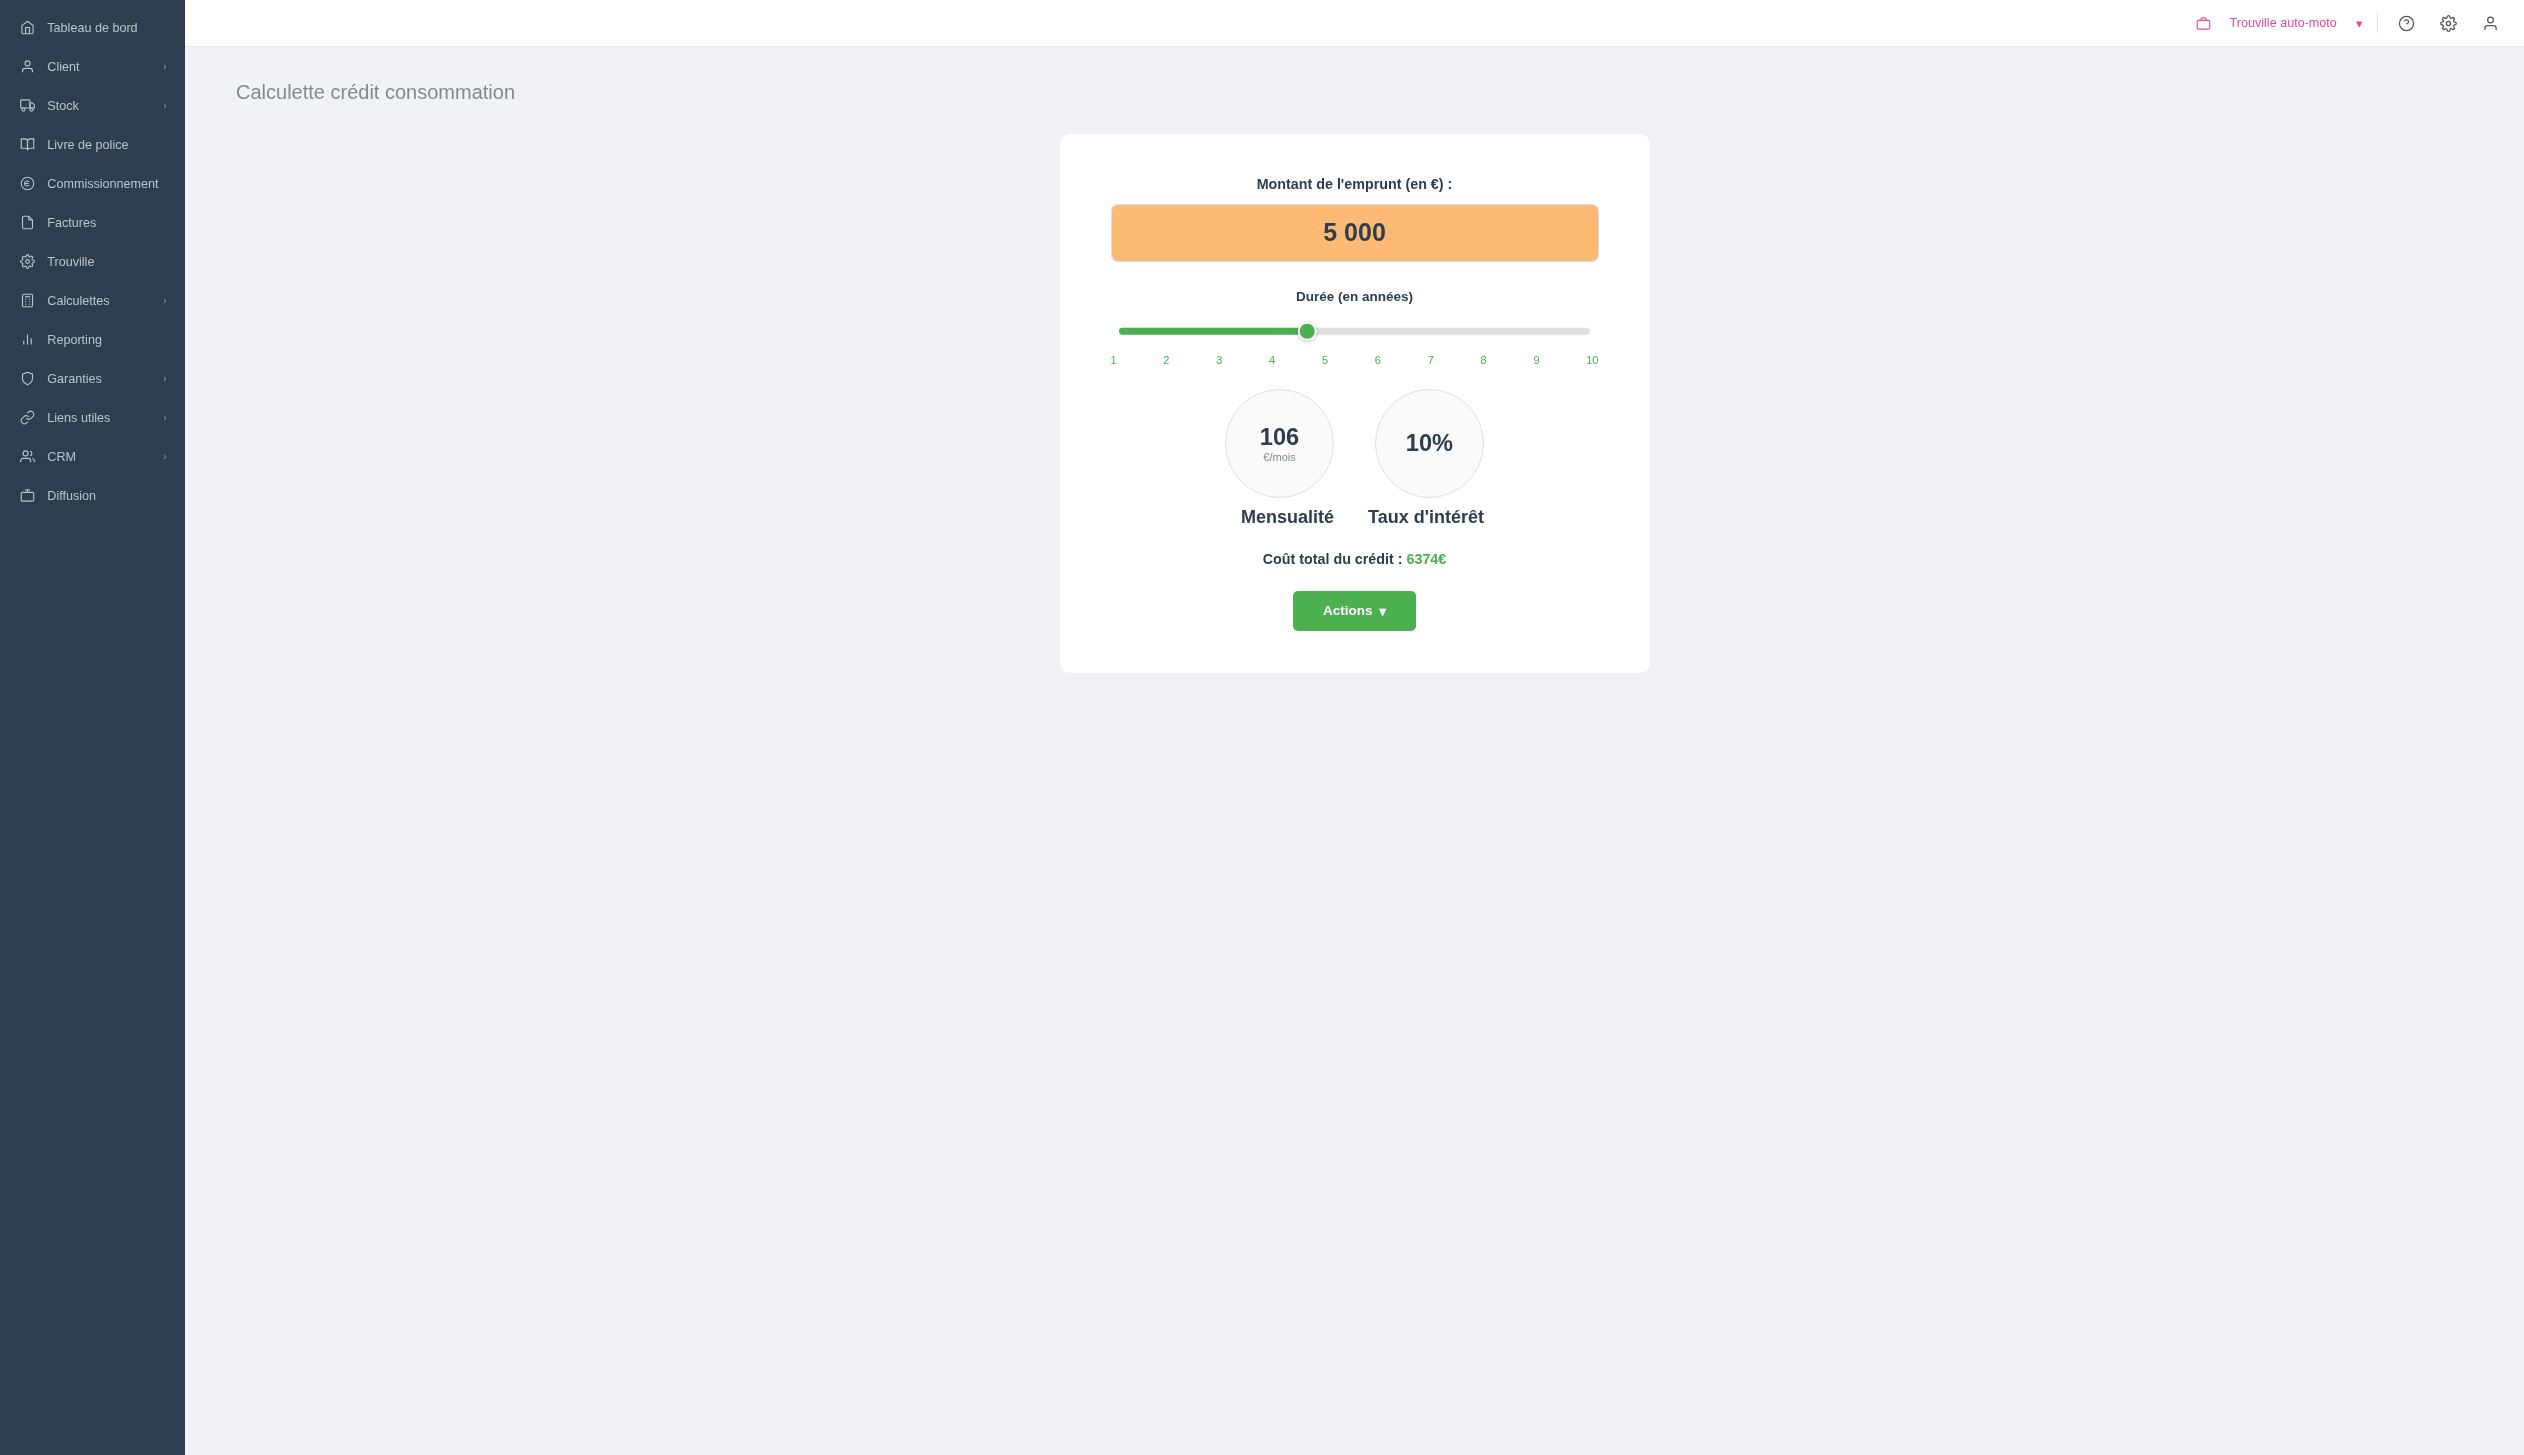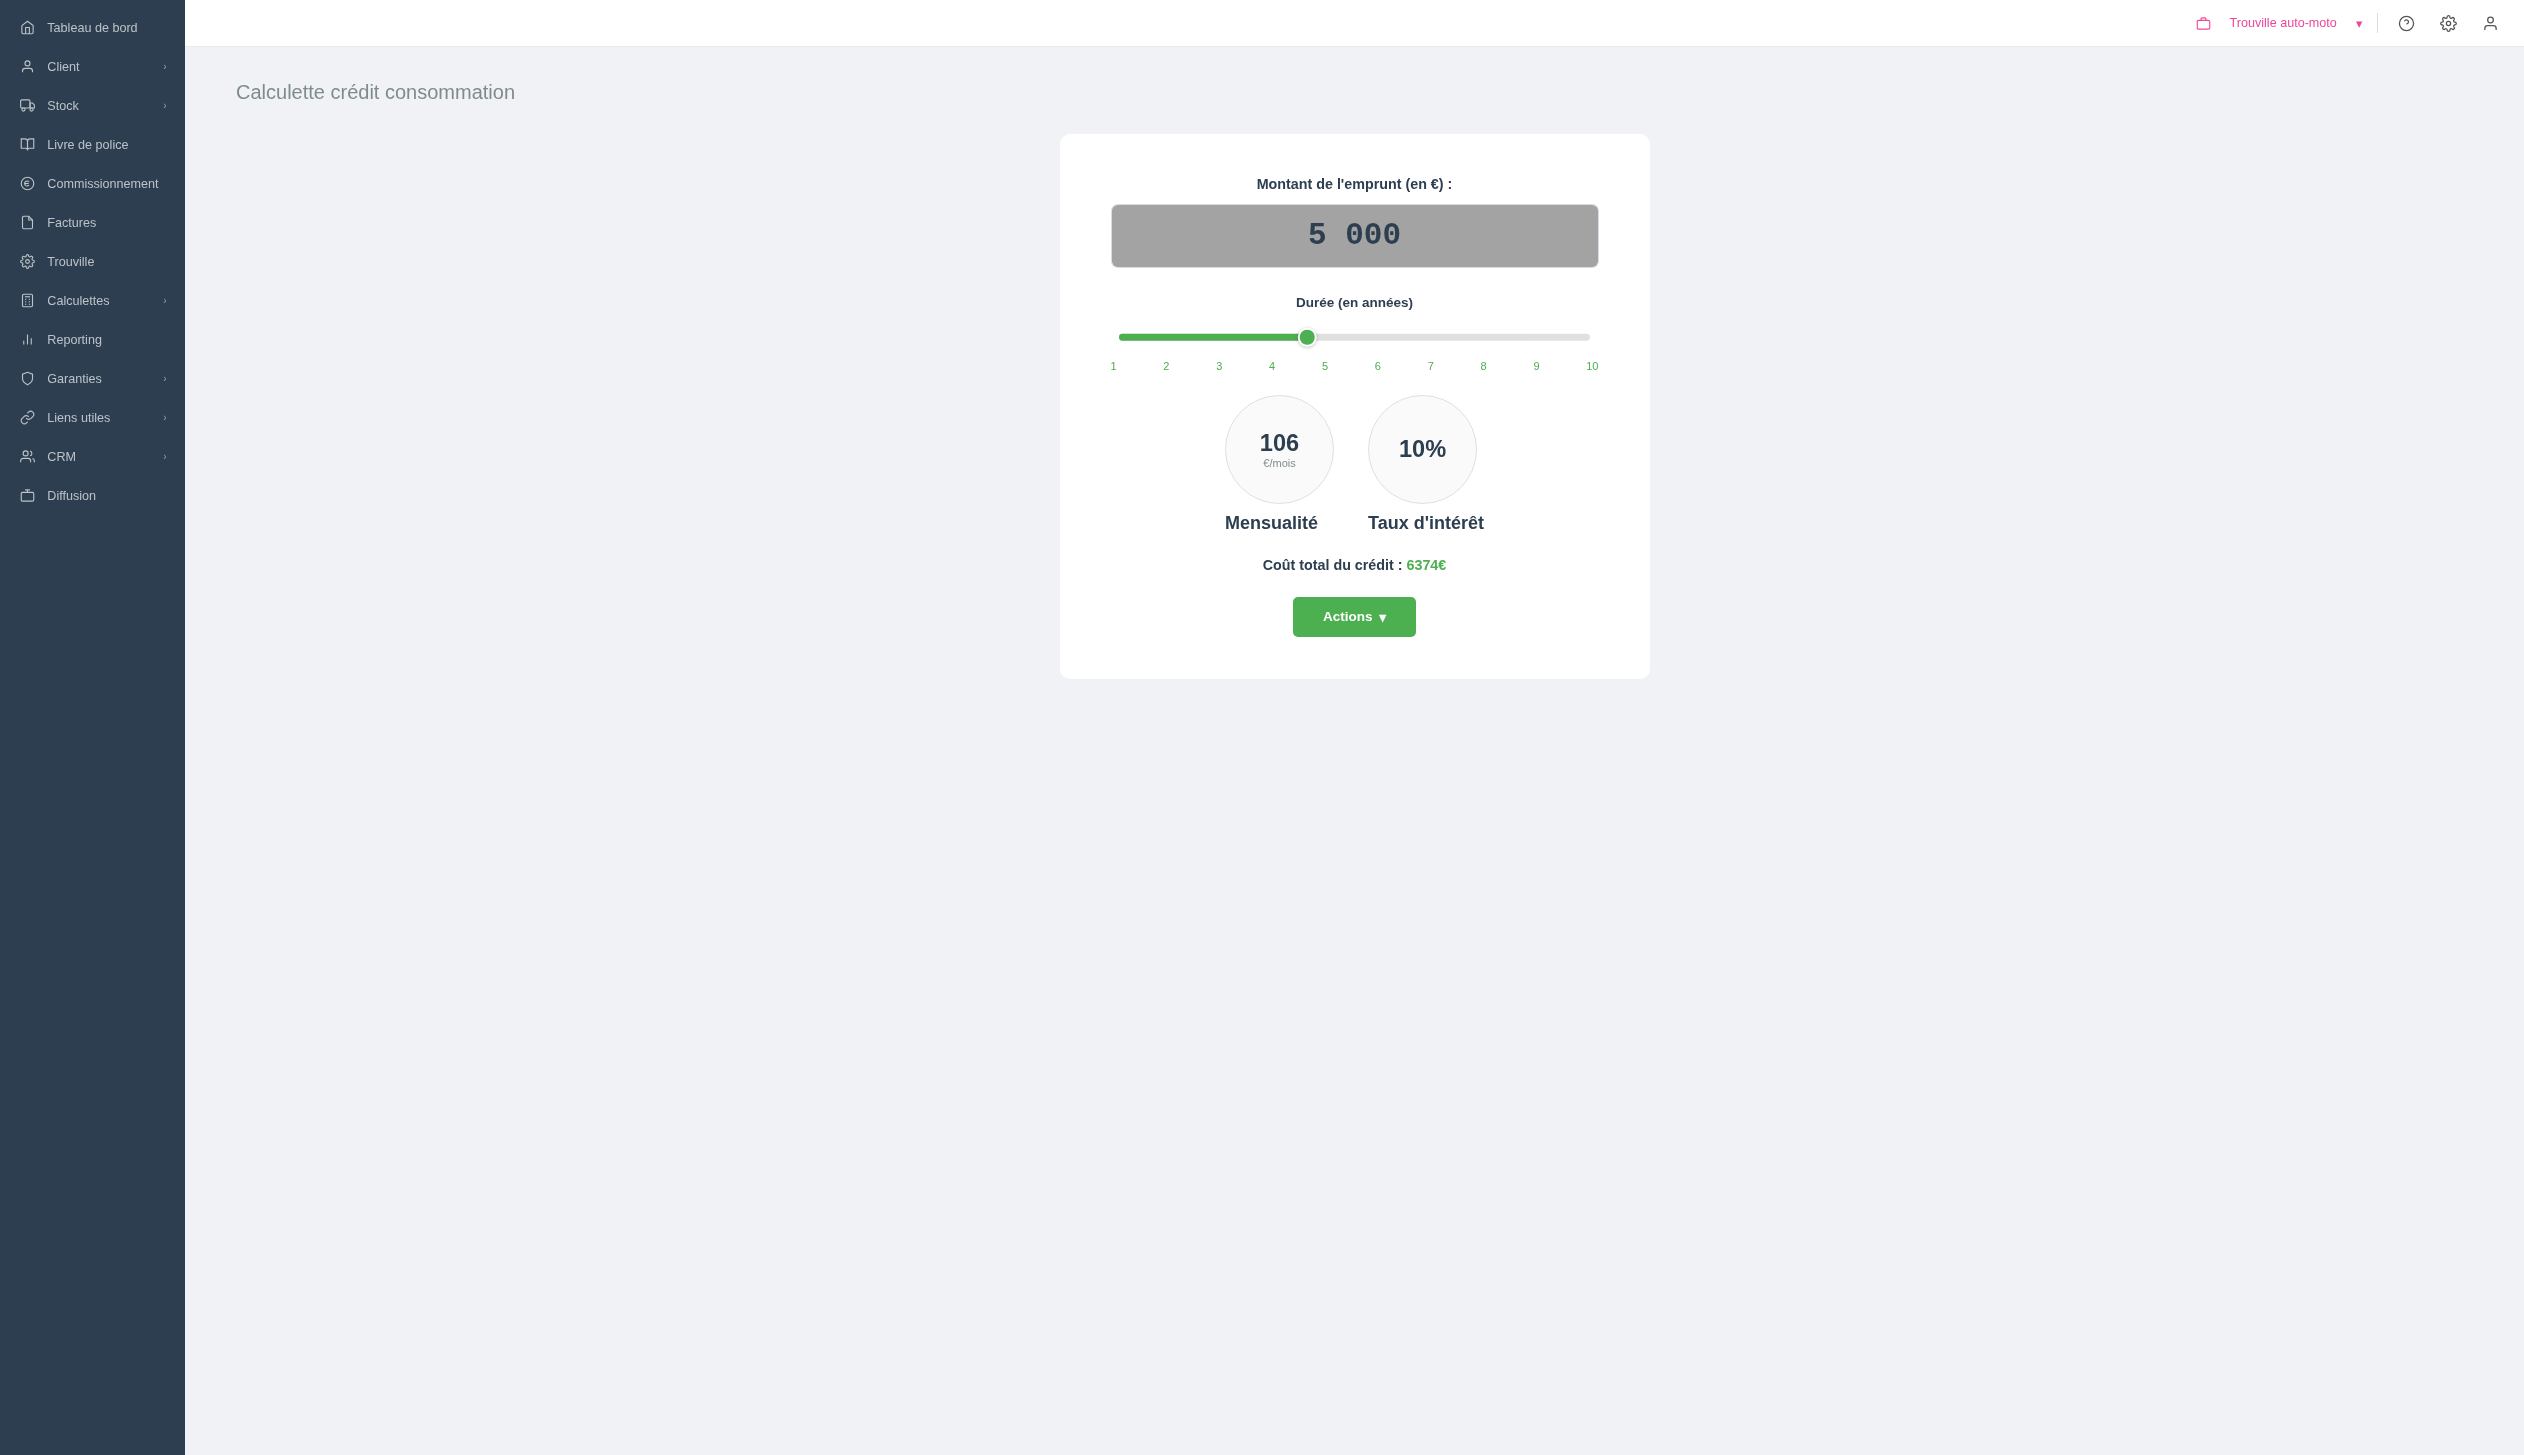--- a/index.html
+++ b/index.html
@@ -139,28 +139,27 @@
     }
     .amount-input-wrapper {
       border: 1.3px solid #d5dde6;
       border-radius: 6.7px;
       overflow: hidden;
       margin-bottom: 27px;
     }
     .amount-input {
       width: 100%;
       text-align: center;
-      font-size: 31px;
+      font-size: 25px;
       font-weight: 600;
       color: #2c3e50;
       padding: 13.5px;
       border: none;
       outline: none;
-      background: #a3a3a3;
-      font-family: Liberation Mono, monospace;
+      background: #fdba74;
     }
 
     
     .duration-label {
       text-align: center;
       font-size: 13.5px;
       color: #2c3e50;
       font-weight: 600;
       margin-bottom: 15px;
     }
@@ -184,21 +183,21 @@
     
     .circles-row {
       display: flex;
       justify-content: center;
       gap: 34px;
       margin-bottom: 23.6px;
     }
     .circle-item {
       display: flex;
       flex-direction: column;
-      align-items: flex-start;
+      align-items: flex-end;
       gap: 8.4px;
     }
     .circle {
       width: 109px;
       height: 109px;
       border-radius: 50%;
       border: 1.7px solid #e0e0e0;
       display: flex;
       flex-direction: column;
       align-items: center;

